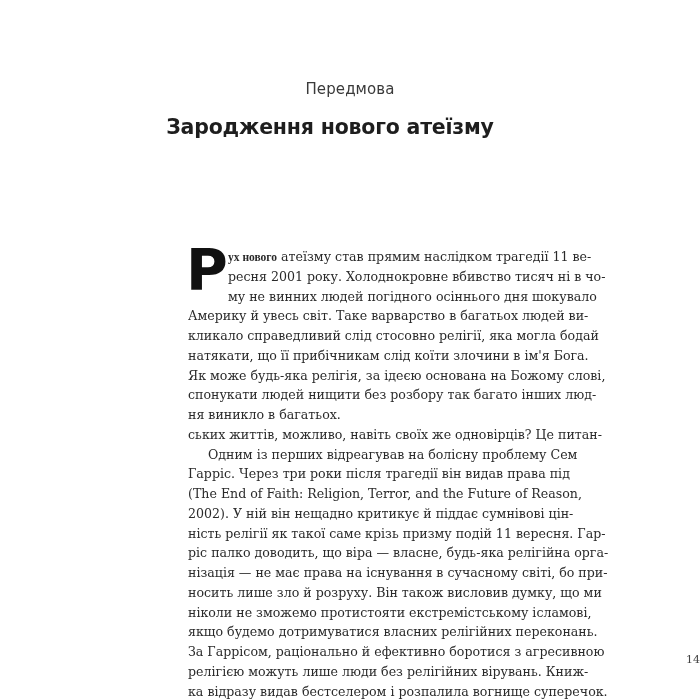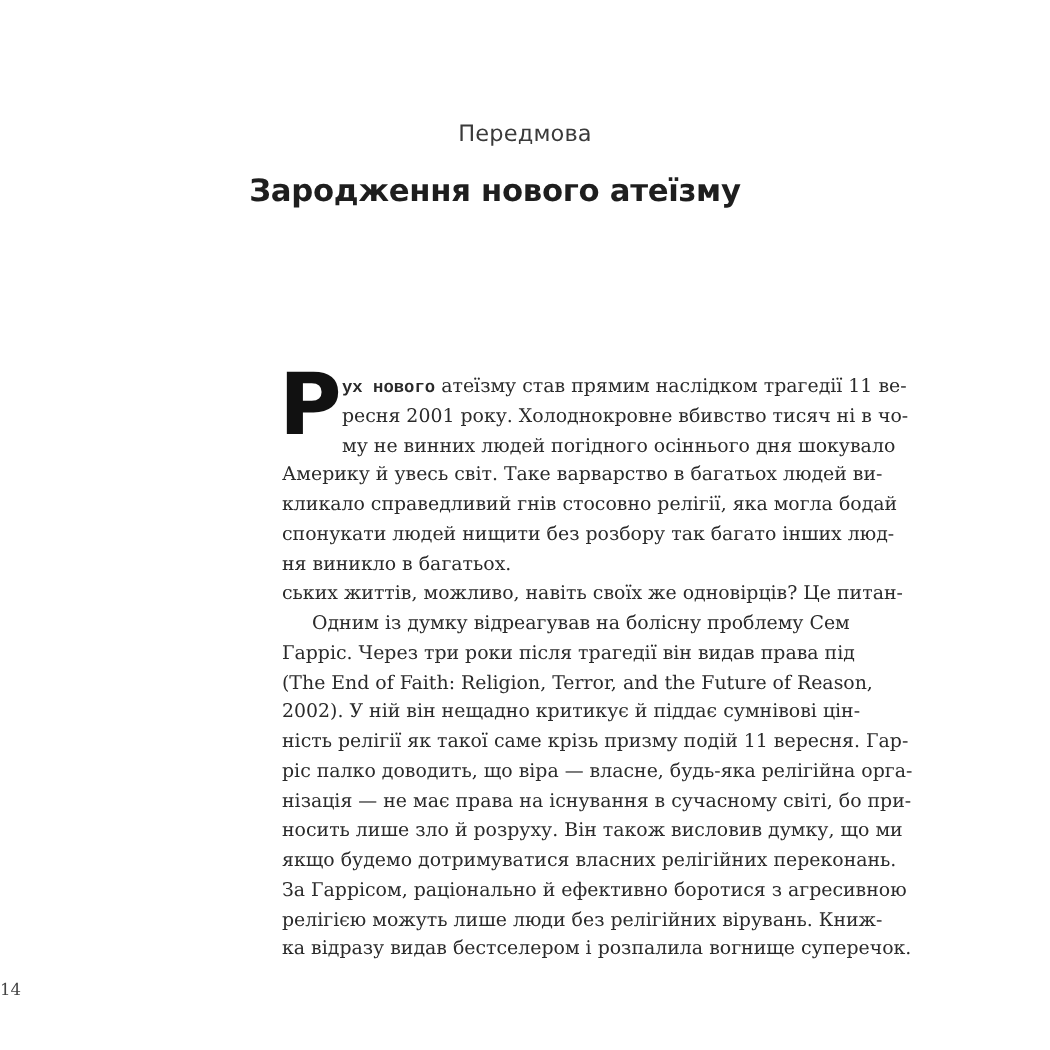--- a/index.html
+++ b/index.html
@@ -19,51 +19,54 @@
       font-family: "DejaVu Serif", serif; font-size: 12.6px; line-height: 19.75px; color: #2a2a2a;
     }
     .line { white-space: nowrap; display: block; text-align: justify; text-align-last: justify; height: 19.75px; }
     .line.last { text-align-last: left; }
     .line.dc { padding-left: 40px; }
     .line.indent { padding-left: 20px; }
     .dropcap {
       position: absolute; left: -2px; top: -2px;
       font-family: "DejaVu Sans", sans-serif; font-weight: bold; font-size: 57px; line-height: 50px; color: #111;
     }
-    .lead { font-family: Liberation Mono, monospace; font-weight: bold; font-size: 11.5px; }
+    .lead { font-family: Liberation Serif, serif; font-weight: bold; font-size: 11.5px; }
     .page-number {
-      position: absolute; top: 633px; left: 0; width: 700px; text-align: left;
+      position: absolute; top: 633px; left: 0; width: 700px; text-align: right;
       font-family: "DejaVu Serif", serif; font-size: 11px; color: #444;
     }
   </style>
 </head>
 <body>
 
 <div class="page">
   <div class="chapter-label">Передмова</div>
   <div class="chapter-title">Зародження нового атеїзму</div>
 
   <div class="body-text">
     <span class="dropcap">Р</span>
     <span class="line dc"><span class="lead">ух нового</span><span> атеїзму став прямим наслідком трагедії 11 ве-</span></span>
     <span class="line dc">ресня 2001 року. Холоднокровне вбивство тисяч ні в чо-</span>
     <span class="line dc">му не винних людей погідного осіннього дня шокувало</span>
     <span class="line">Америку й увесь світ. Таке варварство в багатьох людей ви-</span>
-    <span class="line">кликало справедливий гнів стосовно релігії, яка могла бодай</span>
+    <span class="line">кликало справедливий слід стосовно релігії, яка могла бодай</span>
+    <span class="line">натякати, що її прибічникам слід коїти злочини в ім'я Бога.</span>
+    <span class="line">Як може будь-яка релігія, за ідеєю основана на Божому слові,</span>
     <span class="line">спонукати людей нищити без розбору так багато інших люд-</span>
     <span class="line last">ня виникло в багатьох.</span>
     <span class="line">ських життів, можливо, навіть своїх же одновірців? Це питан-</span>
-    <span class="line indent">Одним із думку відреагував на болісну проблему Сем</span>
+    <span class="line indent">Одним із перших відреагував на болісну проблему Сем</span>
     <span class="line">Гарріс. Через три роки після трагедії він видав права під</span>
     <span class="line">(The End of Faith: Religion, Terror, and the Future of Reason,</span>
     <span class="line">2002). У ній він нещадно критикує й піддає сумнівові цін-</span>
     <span class="line">ність релігії як такої саме крізь призму подій 11 вересня. Гар-</span>
     <span class="line">ріс палко доводить, що віра — власне, будь-яка релігійна орга-</span>
     <span class="line">нізація — не має права на існування в сучасному світі, бо при-</span>
     <span class="line">носить лише зло й розруху. Він також висловив думку, що ми</span>
+    <span class="line">ніколи не зможемо протистояти екстремістському ісламові,</span>
     <span class="line">якщо будемо дотримуватися власних релігійних переконань.</span>
     <span class="line">За Гаррісом, раціонально й ефективно боротися з агресивною</span>
     <span class="line">релігією можуть лише люди без релігійних вірувань. Книж-</span>
     <span class="line">ка відразу видав бестселером і розпалила вогнище суперечок.</span>
   </div>
 
   <div class="page-number">14</div>
 </div>
 
 </body></html>

